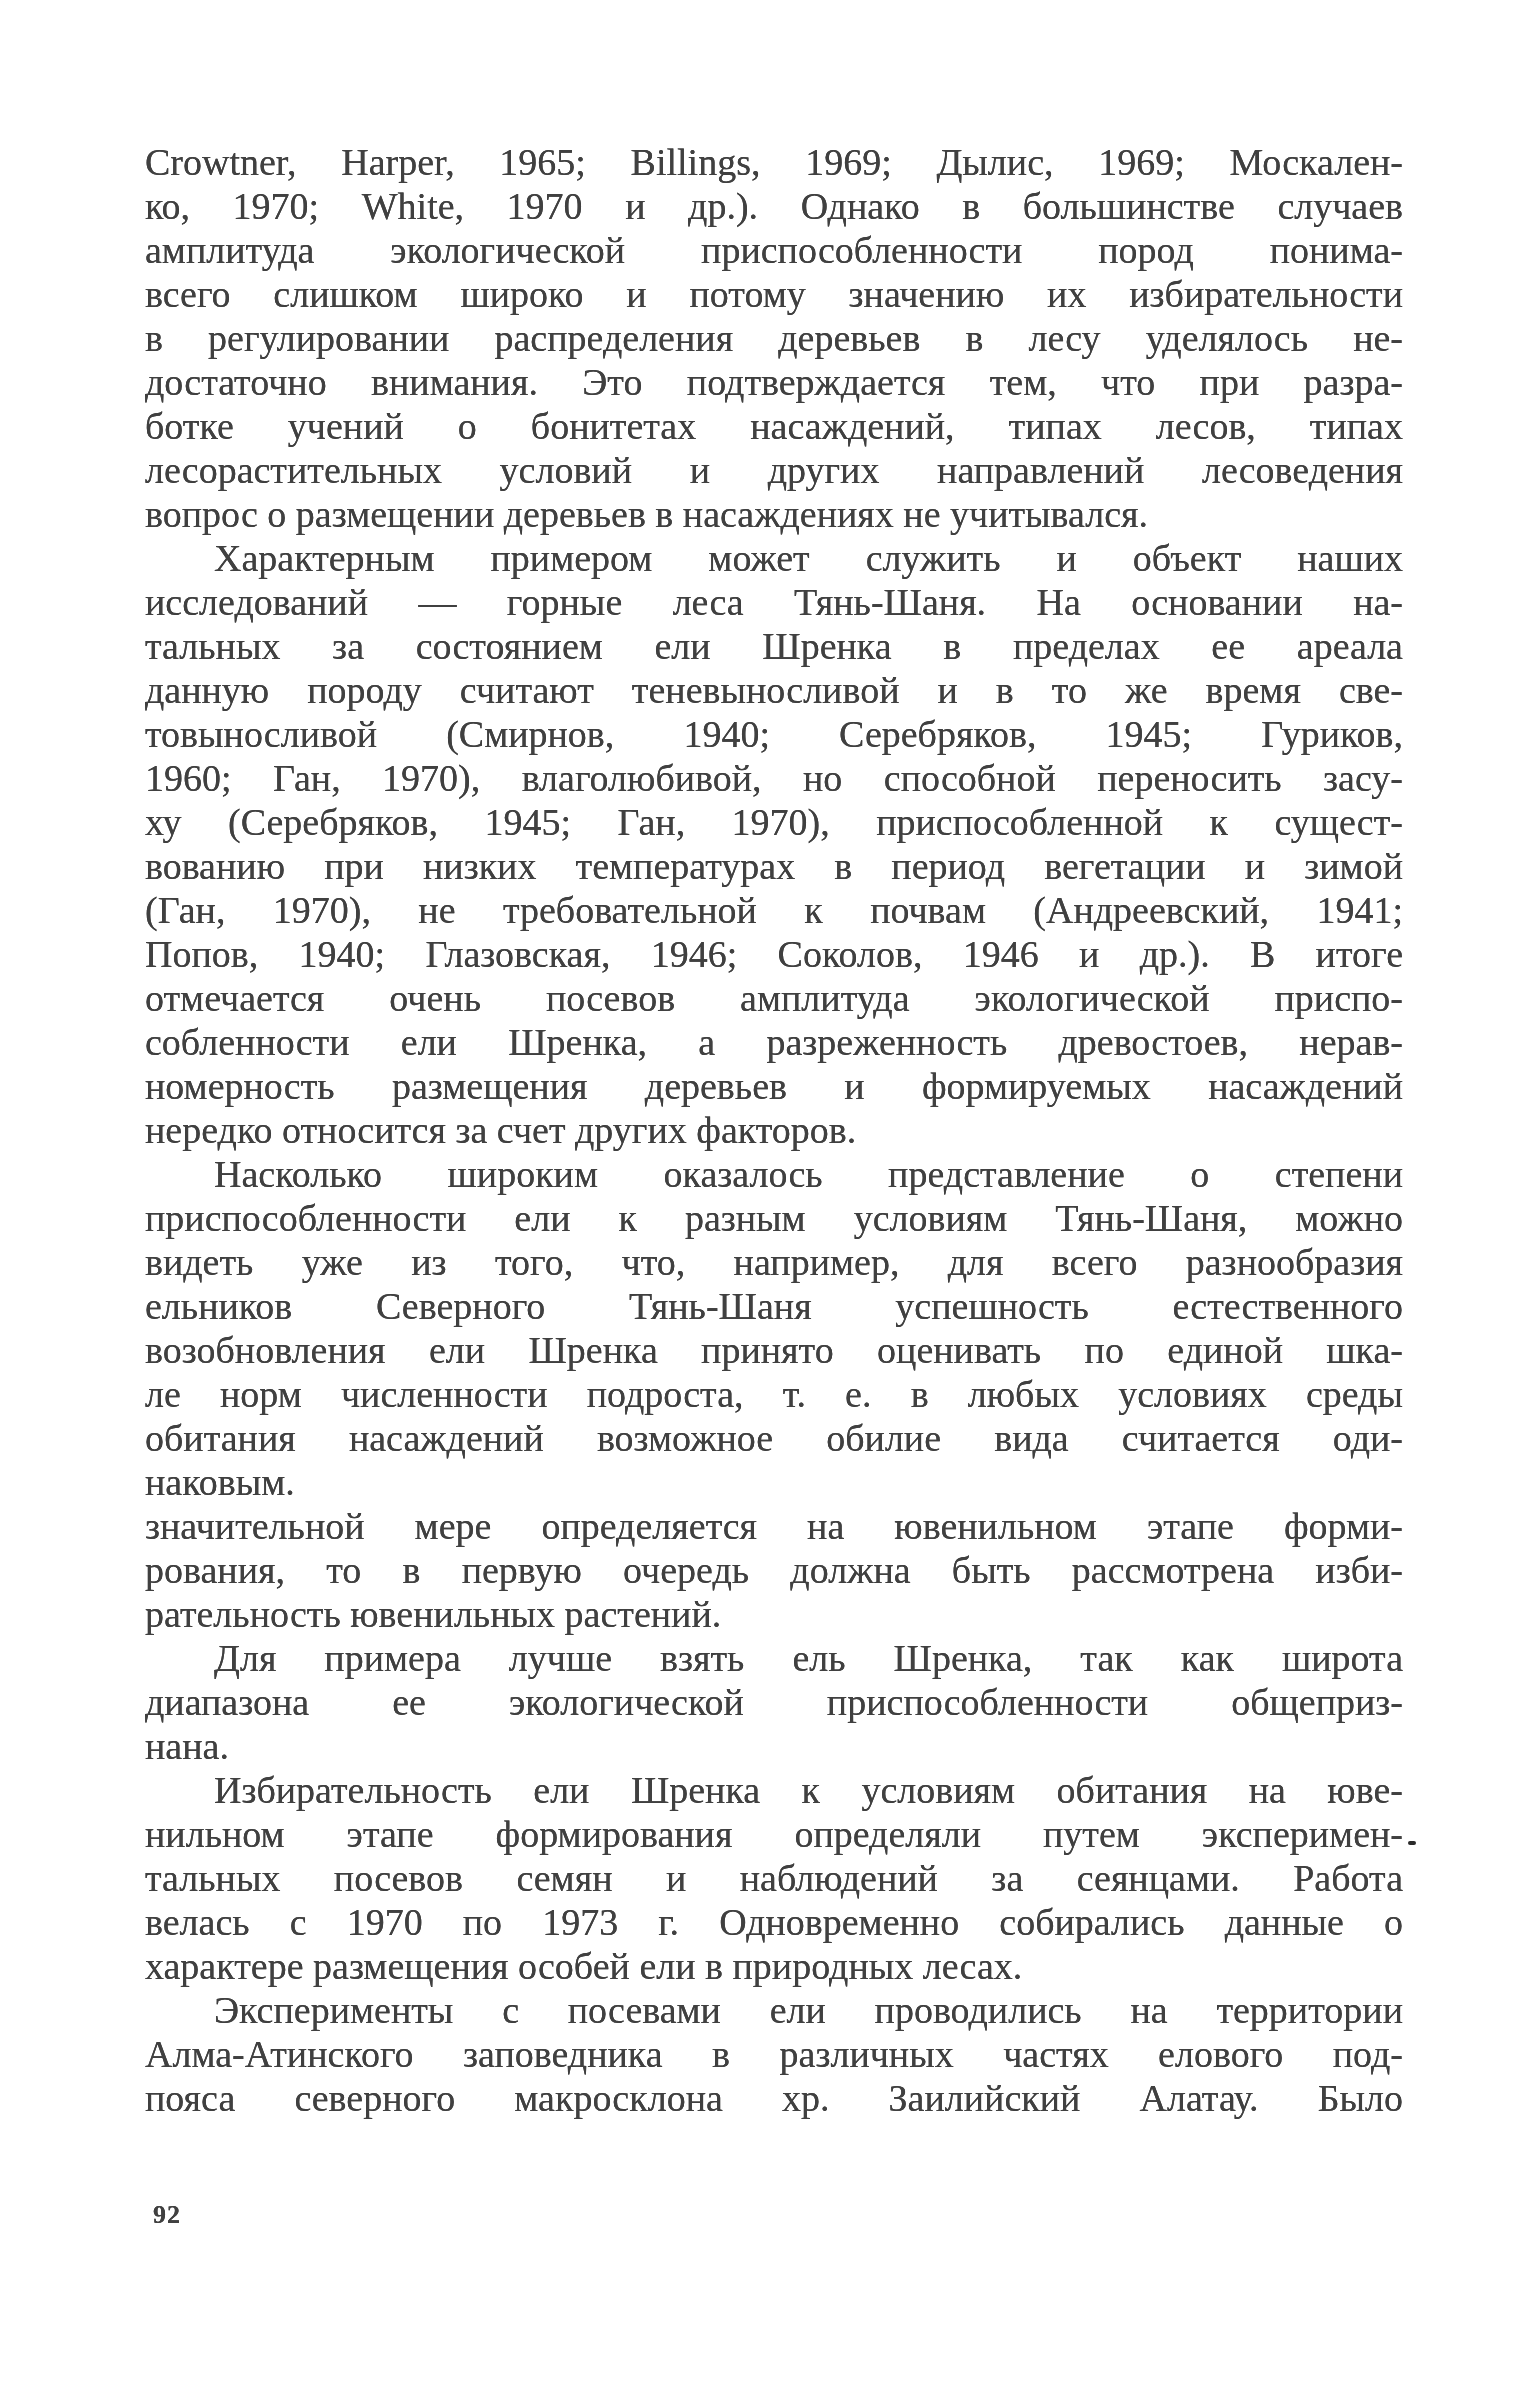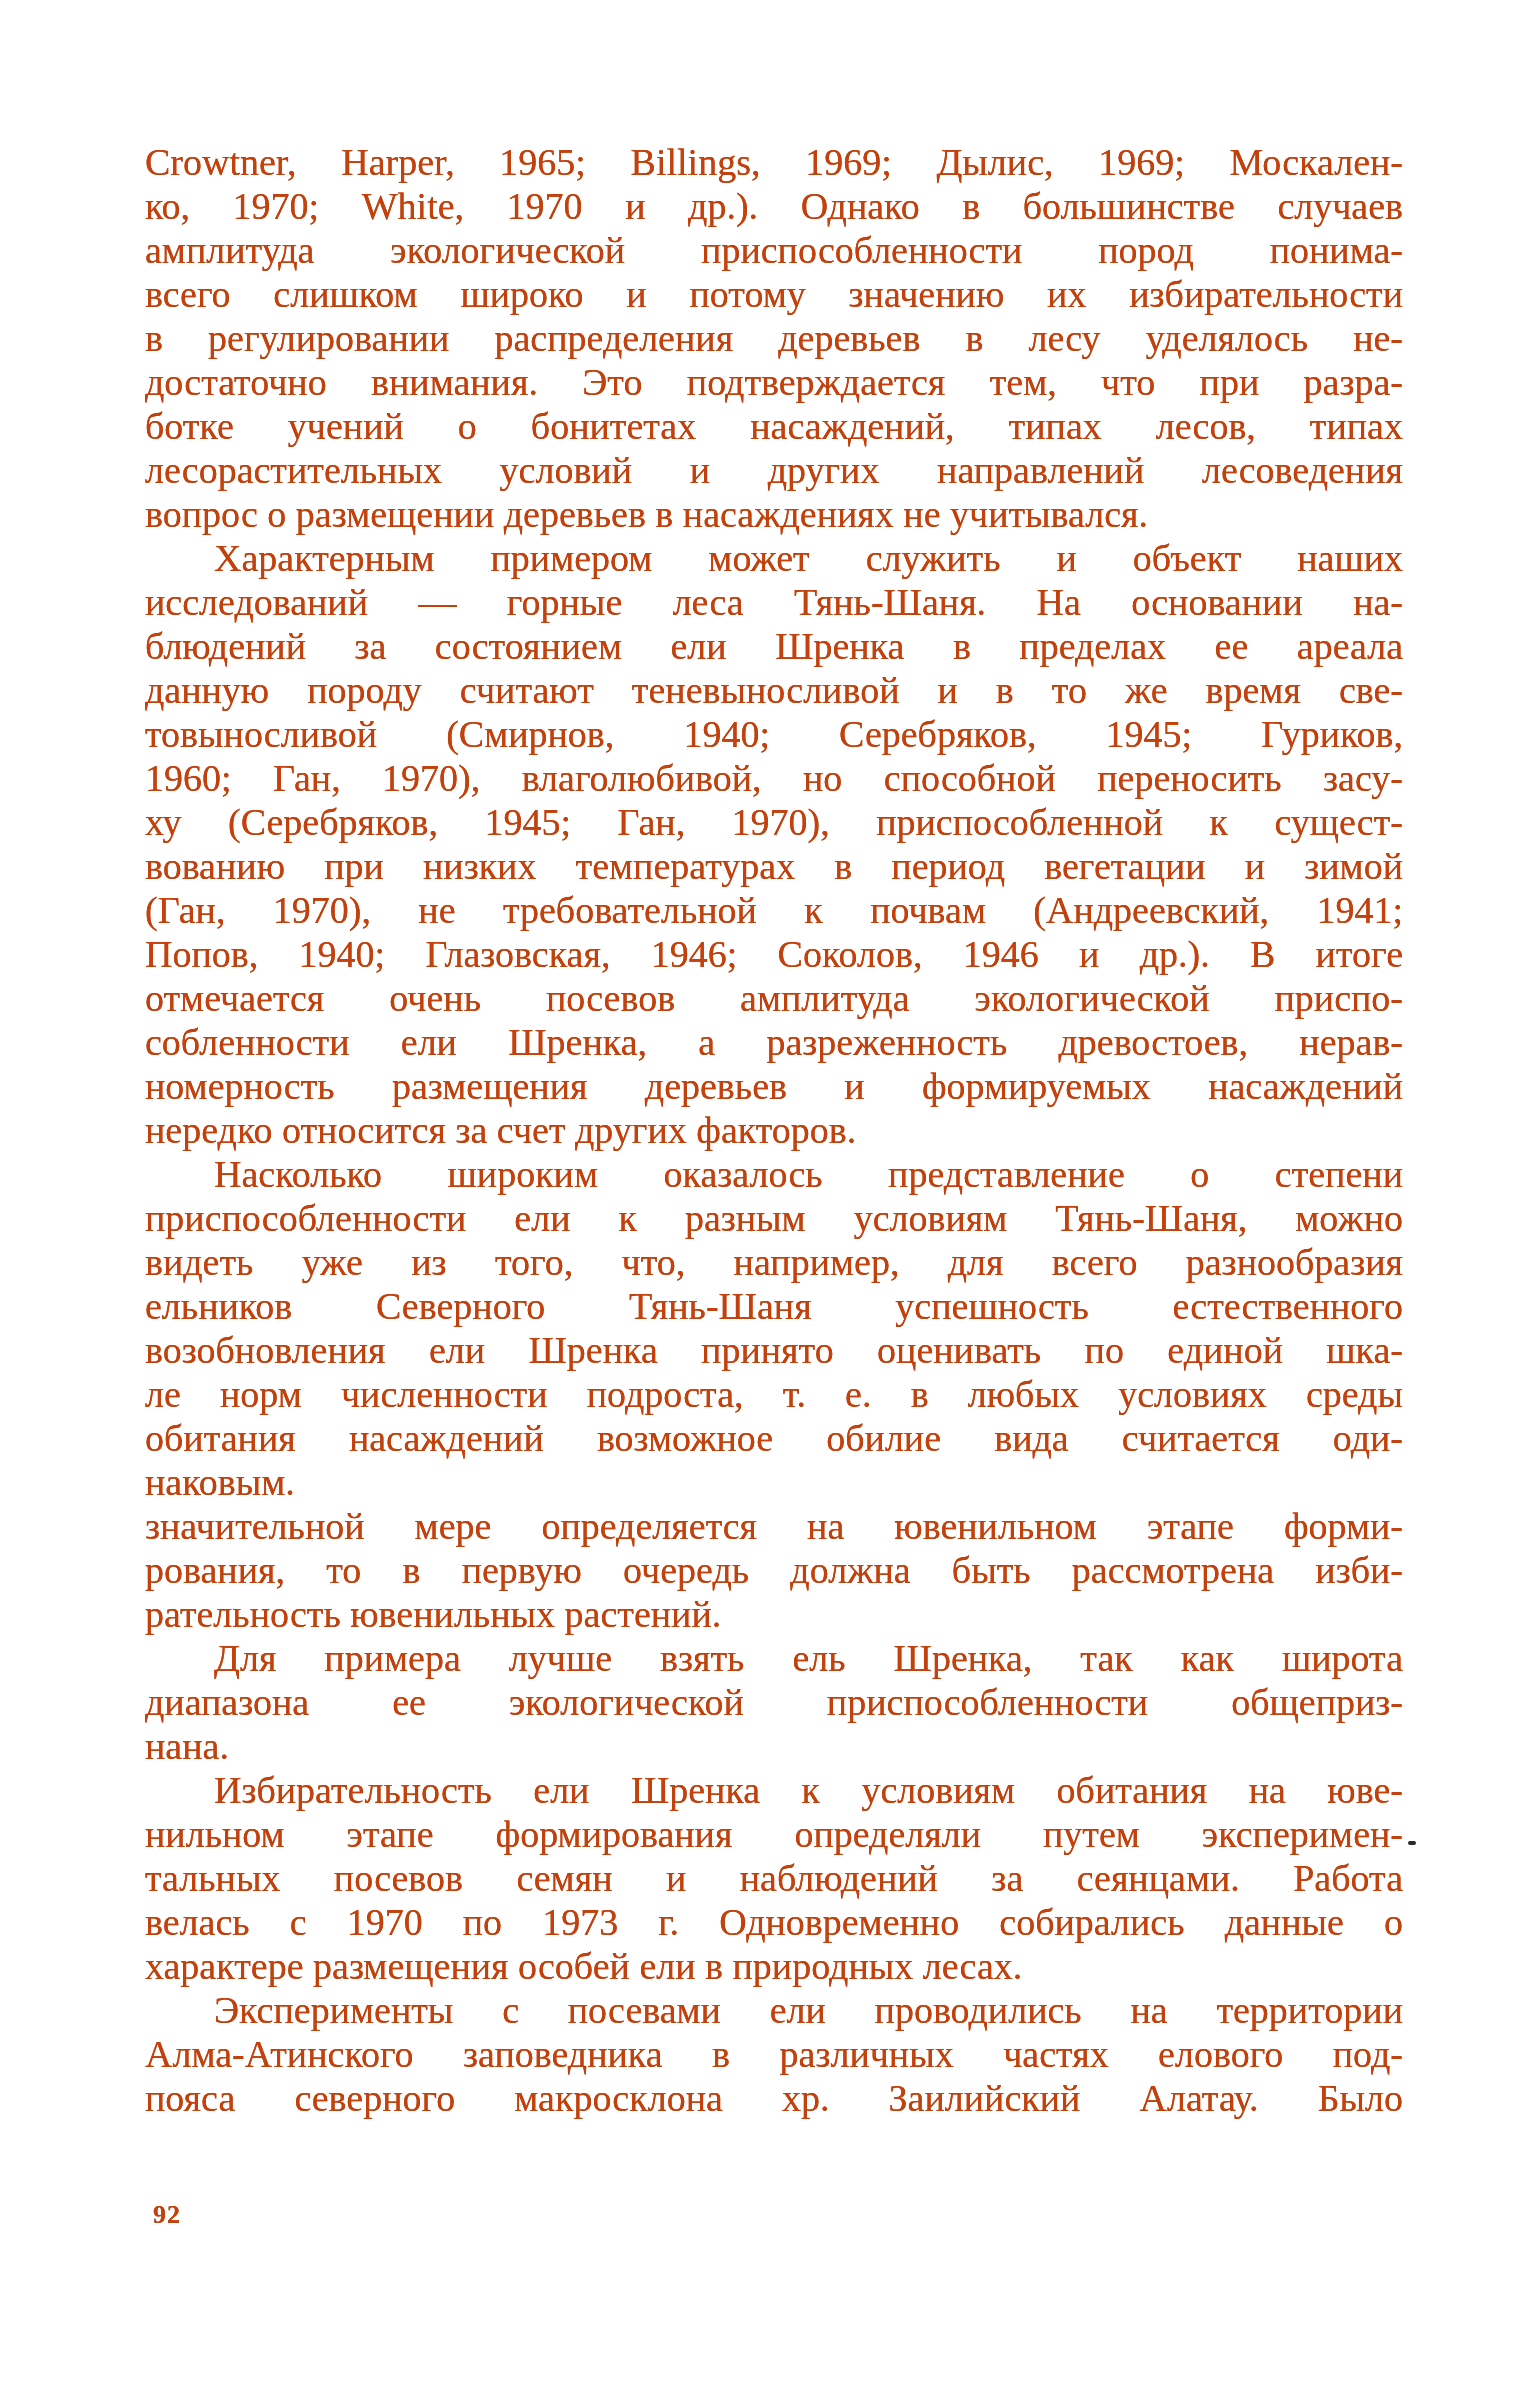--- a/index.html
+++ b/index.html
@@ -7,21 +7,21 @@
     padding: 0;
     background: #ffffff;
   }
   .page {
     position: relative;
     width: 1527px;
     height: 2402px;
     background: #ffffff;
     overflow: hidden;
     font-family: "Liberation Serif", "DejaVu Serif", serif;
-    color: #c2410c;
+    color: #404040;
   }
   #text-block {
     position: absolute;
     left: 145px;
     top: 140px;
     width: 1258px;
   }
   .line {
     font-size: 38px;
     height: 44px;
@@ -67,21 +67,21 @@
       <div class="line">ко, 1970; White, 1970 и др.). Однако в большинстве случаев</div>
       <div class="line">амплитуда экологической приспособленности пород понима-</div>
       <div class="line">всего слишком широко и потому значению их избирательности</div>
       <div class="line">в регулировании распределения деревьев в лесу уделялось не-</div>
       <div class="line">достаточно внимания. Это подтверждается тем, что при разра-</div>
       <div class="line">ботке учений о бонитетах насаждений, типах лесов, типах</div>
       <div class="line">лесорастительных условий и других направлений лесоведения</div>
       <div class="line para-end">вопрос о размещении деревьев в насаждениях не учитывался.</div>
       <div class="line indent">Характерным примером может служить и объект наших</div>
       <div class="line">исследований — горные леса Тянь-Шаня. На основании на-</div>
-      <div class="line">блюдений за состоянием ели Шренка в пределах ее ареала</div>
+      <div class="line">тальных за состоянием ели Шренка в пределах ее ареала</div>
       <div class="line">данную породу считают теневыносливой и в то же время све-</div>
       <div class="line">товыносливой (Смирнов, 1940; Серебряков, 1945; Гуриков,</div>
       <div class="line">1960; Ган, 1970), влаголюбивой, но способной переносить засу-</div>
       <div class="line">ху (Серебряков, 1945; Ган, 1970), приспособленной к сущест-</div>
       <div class="line">вованию при низких температурах в период вегетации и зимой</div>
       <div class="line">(Ган, 1970), не требовательной к почвам (Андреевский, 1941;</div>
       <div class="line">Попов, 1940; Глазовская, 1946; Соколов, 1946 и др.). В итоге</div>
       <div class="line">отмечается очень посевов амплитуда экологической приспо-</div>
       <div class="line">собленности ели Шренка, а разреженность древостоев, нерав-</div>
       <div class="line">номерность размещения деревьев и формируемых насаждений</div>

